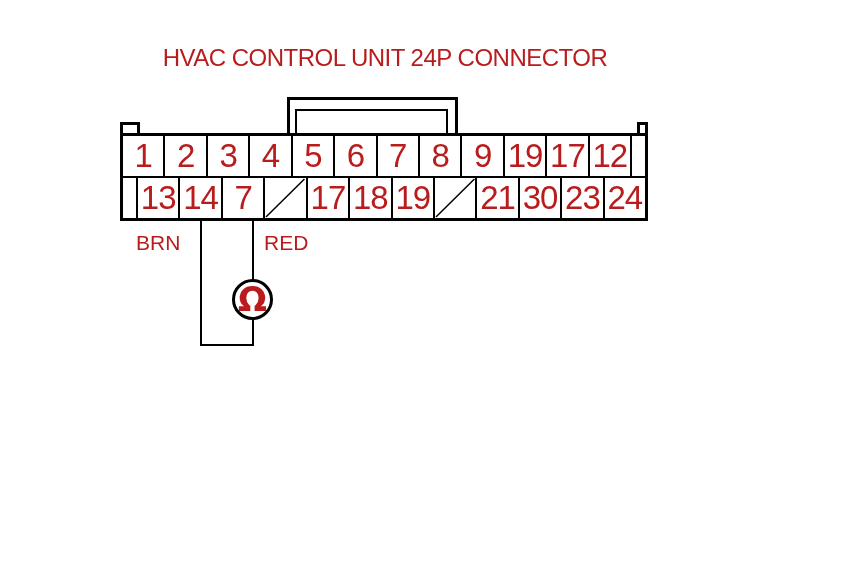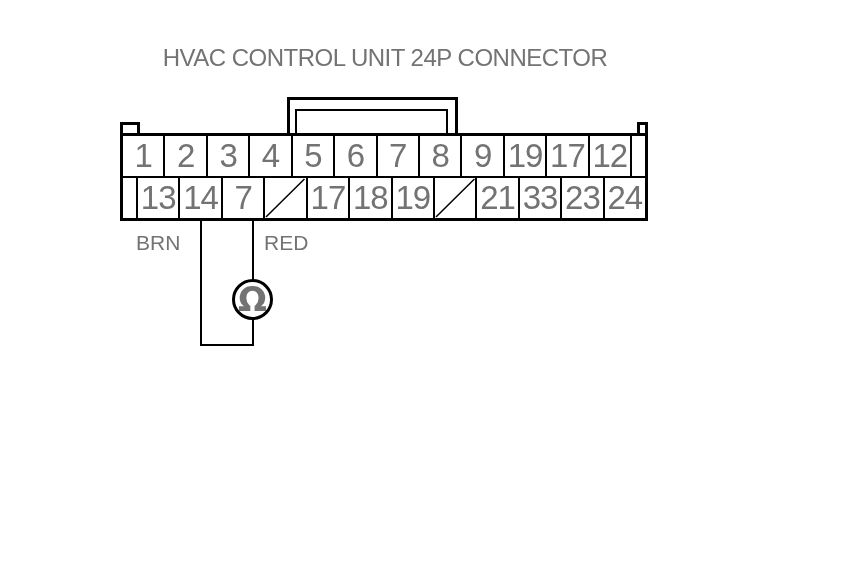--- a/index.html
+++ b/index.html
@@ -2,21 +2,21 @@
 <html><head>
 <meta charset="utf-8">
 <style>
   html, body { margin: 0; padding: 0; background: #ffffff; }
   .canvas {
     position: relative;
     width: 860px;
     height: 577px;
     background: #ffffff;
     font-family: "Liberation Sans", sans-serif;
-    color: #737373;
+    color: #b91c1c;
     overflow: hidden;
   }
   .abs { position: absolute; }
 
   
   .title {
     left: 118px; top: 44px; width: 534px;
     text-align: center;
     font-size: 24px;
     letter-spacing: -0.5px;
@@ -136,21 +136,21 @@
       <div class="cell"><span></span><svg class="slash-svg" viewBox="0 0 42 40" preserveAspectRatio="none">
             <line x1="1" y1="39" x2="41" y2="1" stroke="#000" stroke-width="1.6"></line>
           </svg></div>
       <div class="cell"><span>17</span></div>
       <div class="cell"><span>18</span></div>
       <div class="cell"><span>19</span></div>
       <div class="cell"><span></span><svg class="slash-svg" viewBox="0 0 42 40" preserveAspectRatio="none">
             <line x1="1" y1="39" x2="41" y2="1" stroke="#000" stroke-width="1.6"></line>
           </svg></div>
       <div class="cell"><span>21</span></div>
-      <div class="cell"><span>33</span></div>
+      <div class="cell"><span>30</span></div>
       <div class="cell"><span>23</span></div>
       <div class="cell"><span>24</span></div>
     </div>
   </div>
 
   <div class="abs wire-label brn">BRN</div>
   <div class="abs wire-label red">RED</div>
 
   <div class="abs wire v" style="left:200px; top:218px; height:128px;"></div>
   <div class="abs wire h" style="left:200px; top:344px; width:54px;"></div>

